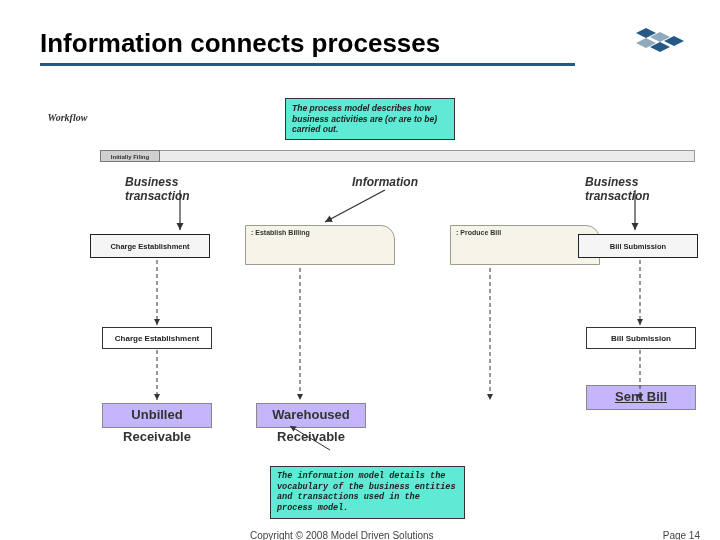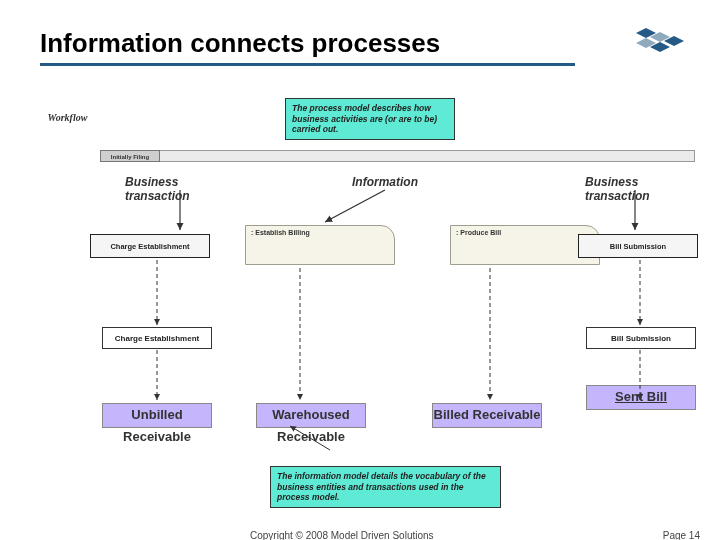--- a/index.html
+++ b/index.html
@@ -51,21 +51,21 @@
     background: #5eead4;
     border: 1px solid #333;
     font-size: 8.5px;
     font-weight: bold;
     font-style: italic;
     padding: 4px 6px;
     line-height: 1.25;
     color: #222;
   }
   .callout.c1 { left: 255px; top: 8px; width: 170px; }
-  .callout.c2 { left: 240px; top: 376px; width: 231px; }
+  .callout.c2 { left: 240px; top: 376px; width: 195px; font-family: Liberation Mono, monospace; }
 
   .note {
     position: absolute;
     font-size: 8.5px;
     font-weight: bold;
     font-style: italic;
     color: #333;
     text-align: center;
   }
   .note.n1 { left: 280px; top: 218px; width: 130px; }
@@ -216,21 +216,20 @@
 
   <div class="bt-box b1">Charge Establishment</div>
   <div class="bt-box b2">Bill Submission</div>
 
   <div class="plain-box p1">Charge Establishment</div>
   <div class="plain-box p2">Bill Submission</div>
 
 
   <div class="state-box s1">Unbilled Receivable</div>
   <div class="state-box s2">Warehoused Receivable</div>
-  <div class="state-box s3">Billed Receivable</div>
   <div class="state-box s4">Sent Bill</div>
 
 
   <div class="callout c2">The information model details the vocabulary of the business entities and transactions used in the process model.</div>
 
   <svg class="arrows">
     <defs>
       <marker id="ah" markerWidth="8" markerHeight="8" refX="6" refY="3" orient="auto">
         <path d="M0,0 L6,3 L0,6 Z" fill="#333"></path>
       </marker>

